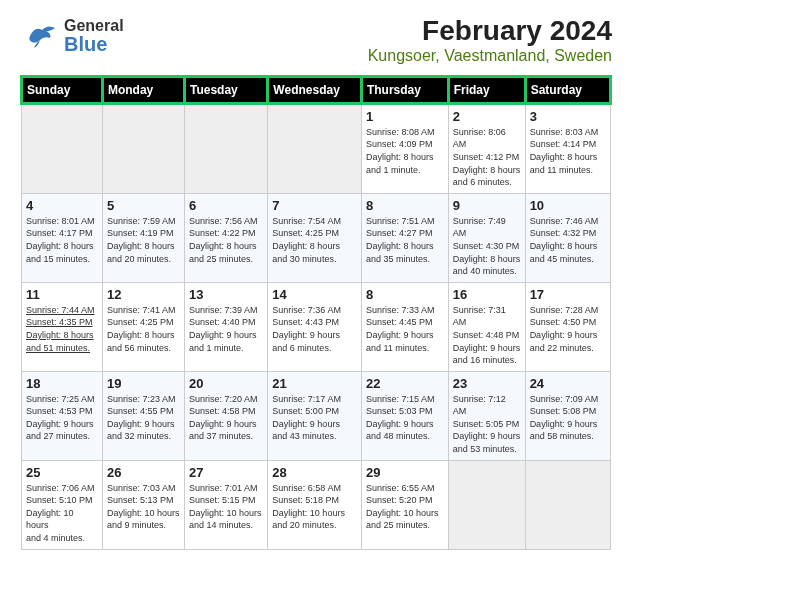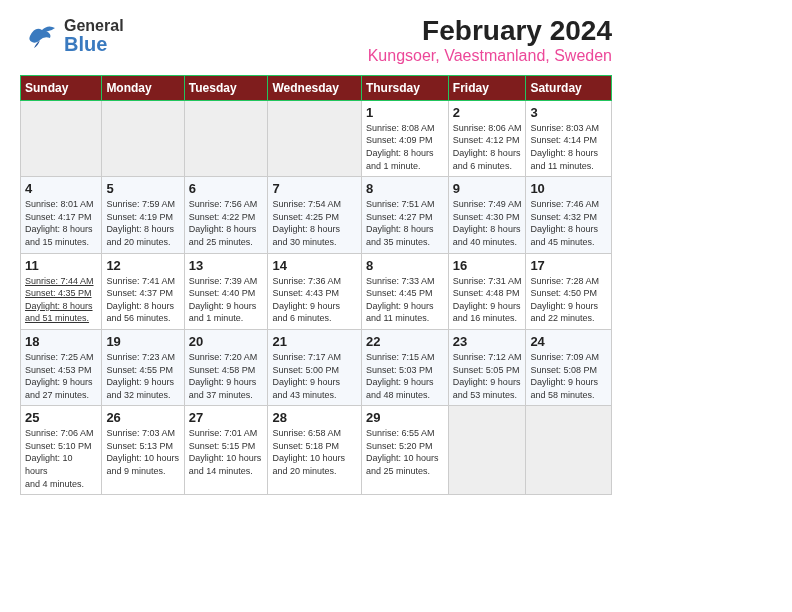--- a/index.html
+++ b/index.html
@@ -24,36 +24,36 @@
       text-align: right;
     }
     .month-title {
       font-size: 28px;
       font-weight: bold;
       color: #222;
       line-height: 1.1;
     }
     .subtitle {
       font-size: 16px;
-      color: #ec4899;
+      color: #4d7c0f;
       text-align: right;
     }
     .calendar {
       width: 100%;
       border-collapse: collapse;
       font-size: 10px;
     }
     .calendar th {
-      background-color: #7f1d1d;
+      background-color: #000000;
       color: #fff;
       padding: 5px 4px;
       text-align: left;
       font-size: 12px;
       font-weight: bold;
-      border: 1px solid #22c55e;
+      border: 3px solid #22c55e;
     }
     .calendar td {
       border: 1px solid #ccc;
       vertical-align: top;
       padding: 4px 4px;
       width: 113px;
       height: 75px;
       background: #fff;
     }
     .calendar tr:nth-child(even) td {
@@ -217,21 +217,21 @@
           <td>
             <span class="day-number">11</span>
             <div class="day-info" style="white-space: pre-line; text-decoration: underline;">Sunrise: 7:44 AM
 Sunset: 4:35 PM
 Daylight: 8 hours
 and 51 minutes.</div>
           </td>
           <td>
             <span class="day-number">12</span>
             <div class="day-info" style="white-space: pre-line;">Sunrise: 7:41 AM
-Sunset: 4:37 PM
+Sunset: 4:25 PM
 Daylight: 8 hours
 and 56 minutes.</div>
           </td>
           <td>
             <span class="day-number">13</span>
             <div class="day-info" style="white-space: pre-line;">Sunrise: 7:39 AM
 Sunset: 4:40 PM
 Daylight: 9 hours
 and 1 minute.</div>
           </td>

